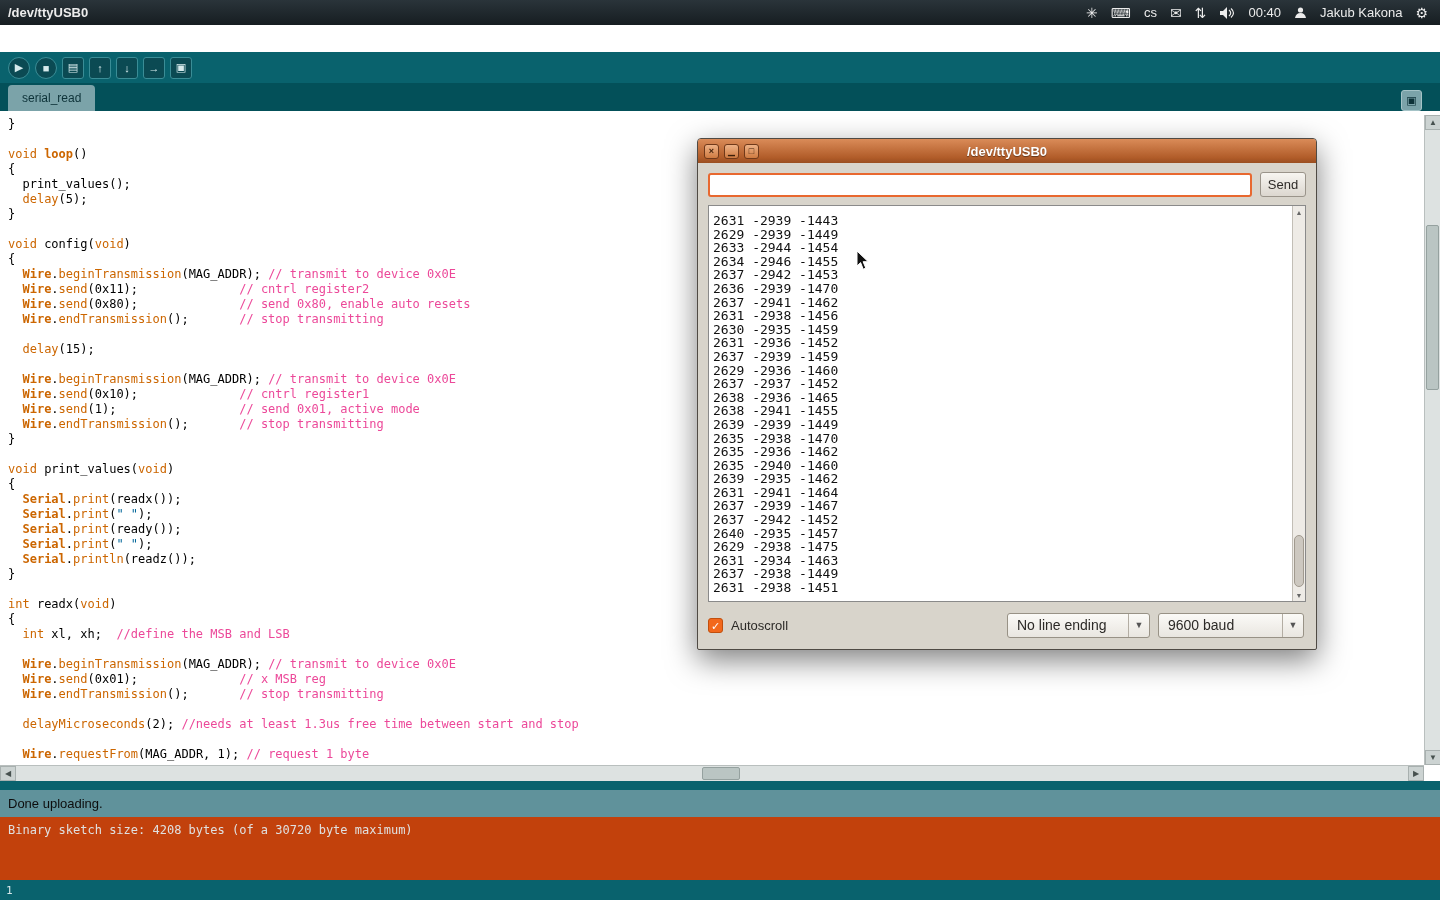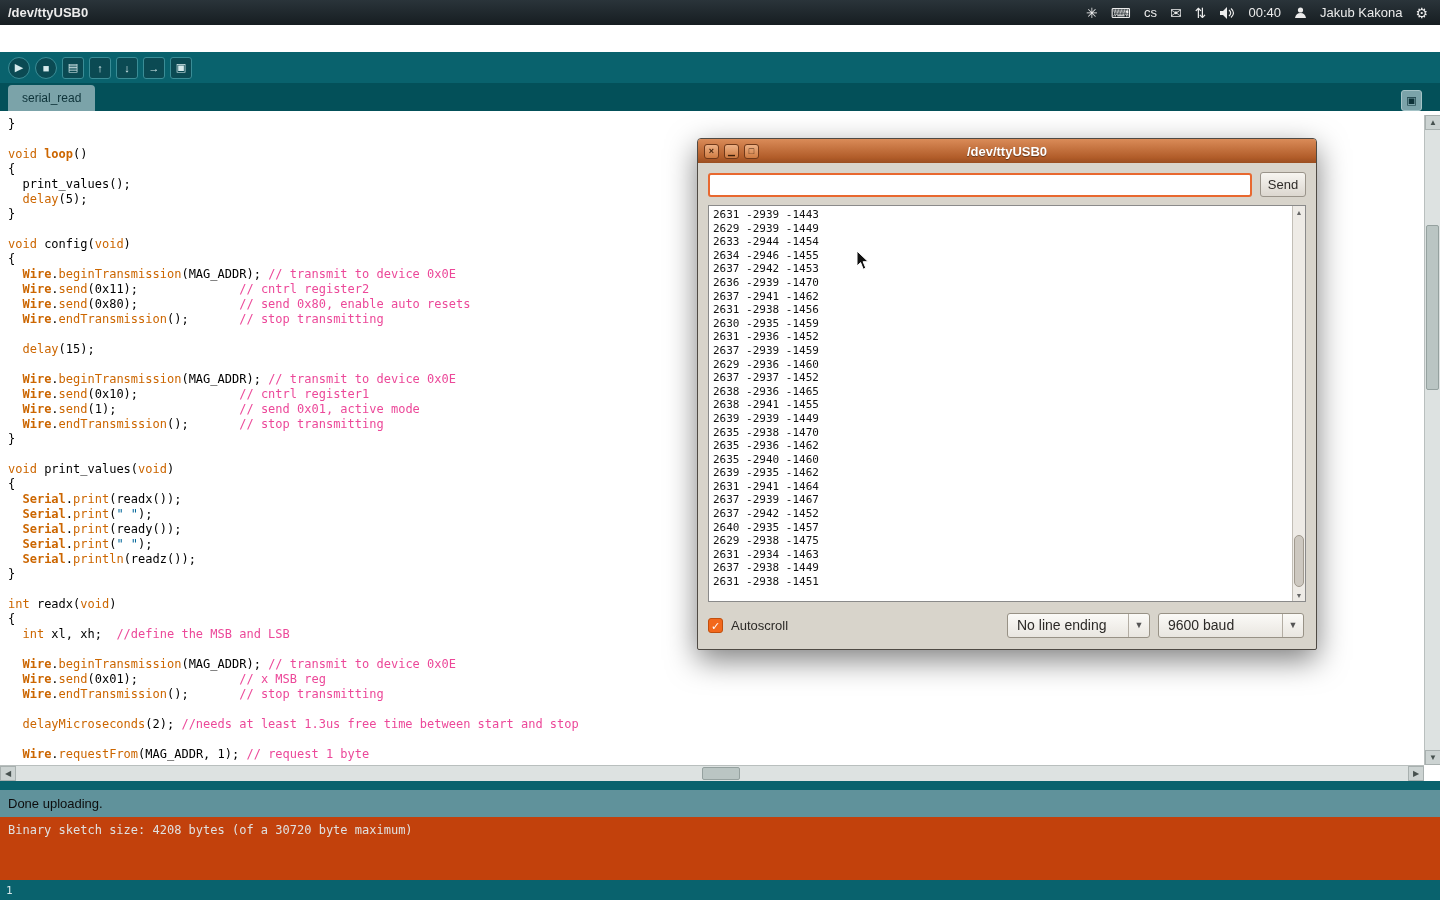--- a/index.html
+++ b/index.html
@@ -77,22 +77,22 @@
   .sm-wbtn{width:15px;height:15px;border:1px solid #70391a;border-radius:3px;
     background:linear-gradient(#edb186,#cf7b41);color:#3c1e09;font-size:9px;line-height:13px;
     text-align:center;box-sizing:border-box;font-weight:bold;}
   .sm-body{flex:1;display:flex;flex-direction:column;padding:9px 10px 6px;box-sizing:border-box;min-height:0;}
   .sm-input-row{display:flex;gap:8px;margin-bottom:8px;flex:0 0 auto;align-items:center;}
   #sm-input{flex:1;height:24px;border:2px solid #e8682f;border-radius:3px;background:#fff;outline:none;
     font-size:13px;padding:0 6px;box-sizing:border-box;font-family:"Liberation Sans",sans-serif;}
   #sm-send{width:46px;height:25px;background:linear-gradient(#f7f5f1,#dcd7cf);border:1px solid #9a948a;
     border-radius:3px;font-size:13px;color:#2e2b28;font-family:"Liberation Sans",sans-serif;}
   .sm-output{flex:1;background:#fff;border:1px solid #8a8a8a;position:relative;overflow:hidden;min-height:0;}
-  #sm-lines{position:absolute;top:0;bottom:0;left:0;right:14px;padding:2px 0 0 4px;
-    font-family:"DejaVu Sans Mono",monospace;font-size:11px;line-height:13.6px;color:#111;white-space:pre;}
+  #sm-lines{position:absolute;top:0;bottom:0;left:0;right:14px;padding:8px 0 0 4px;
+    font-family:"DejaVu Sans Mono",monospace;font-size:13px;line-height:13.6px;color:#111;white-space:pre;}
   #sm-vscroll{position:absolute;right:0;top:0;bottom:0;width:13px;background:#eeebe6;
     border-left:1px solid #c2beb6;box-sizing:border-box;}
   .smsb-btn{position:absolute;left:0;width:12px;height:12px;font-size:7px;color:#666;
     display:flex;align-items:center;justify-content:center;}
   #smsb-up{top:0;} #smsb-down{bottom:0;}
   #smsb-thumb{position:absolute;left:1px;bottom:14px;width:10px;height:52px;background:#cdc8c0;
     border:1px solid #a19a8f;border-radius:5px;box-sizing:border-box;}
   .sm-bottom{flex:0 0 auto;height:36px;display:flex;align-items:center;gap:8px;padding-top:5px;}
   #sm-check{width:15px;height:15px;background:#f2681c;border:1px solid #c14f0d;border-radius:3px;
     color:#fff;font-size:11px;line-height:14px;text-align:center;box-sizing:border-box;}

